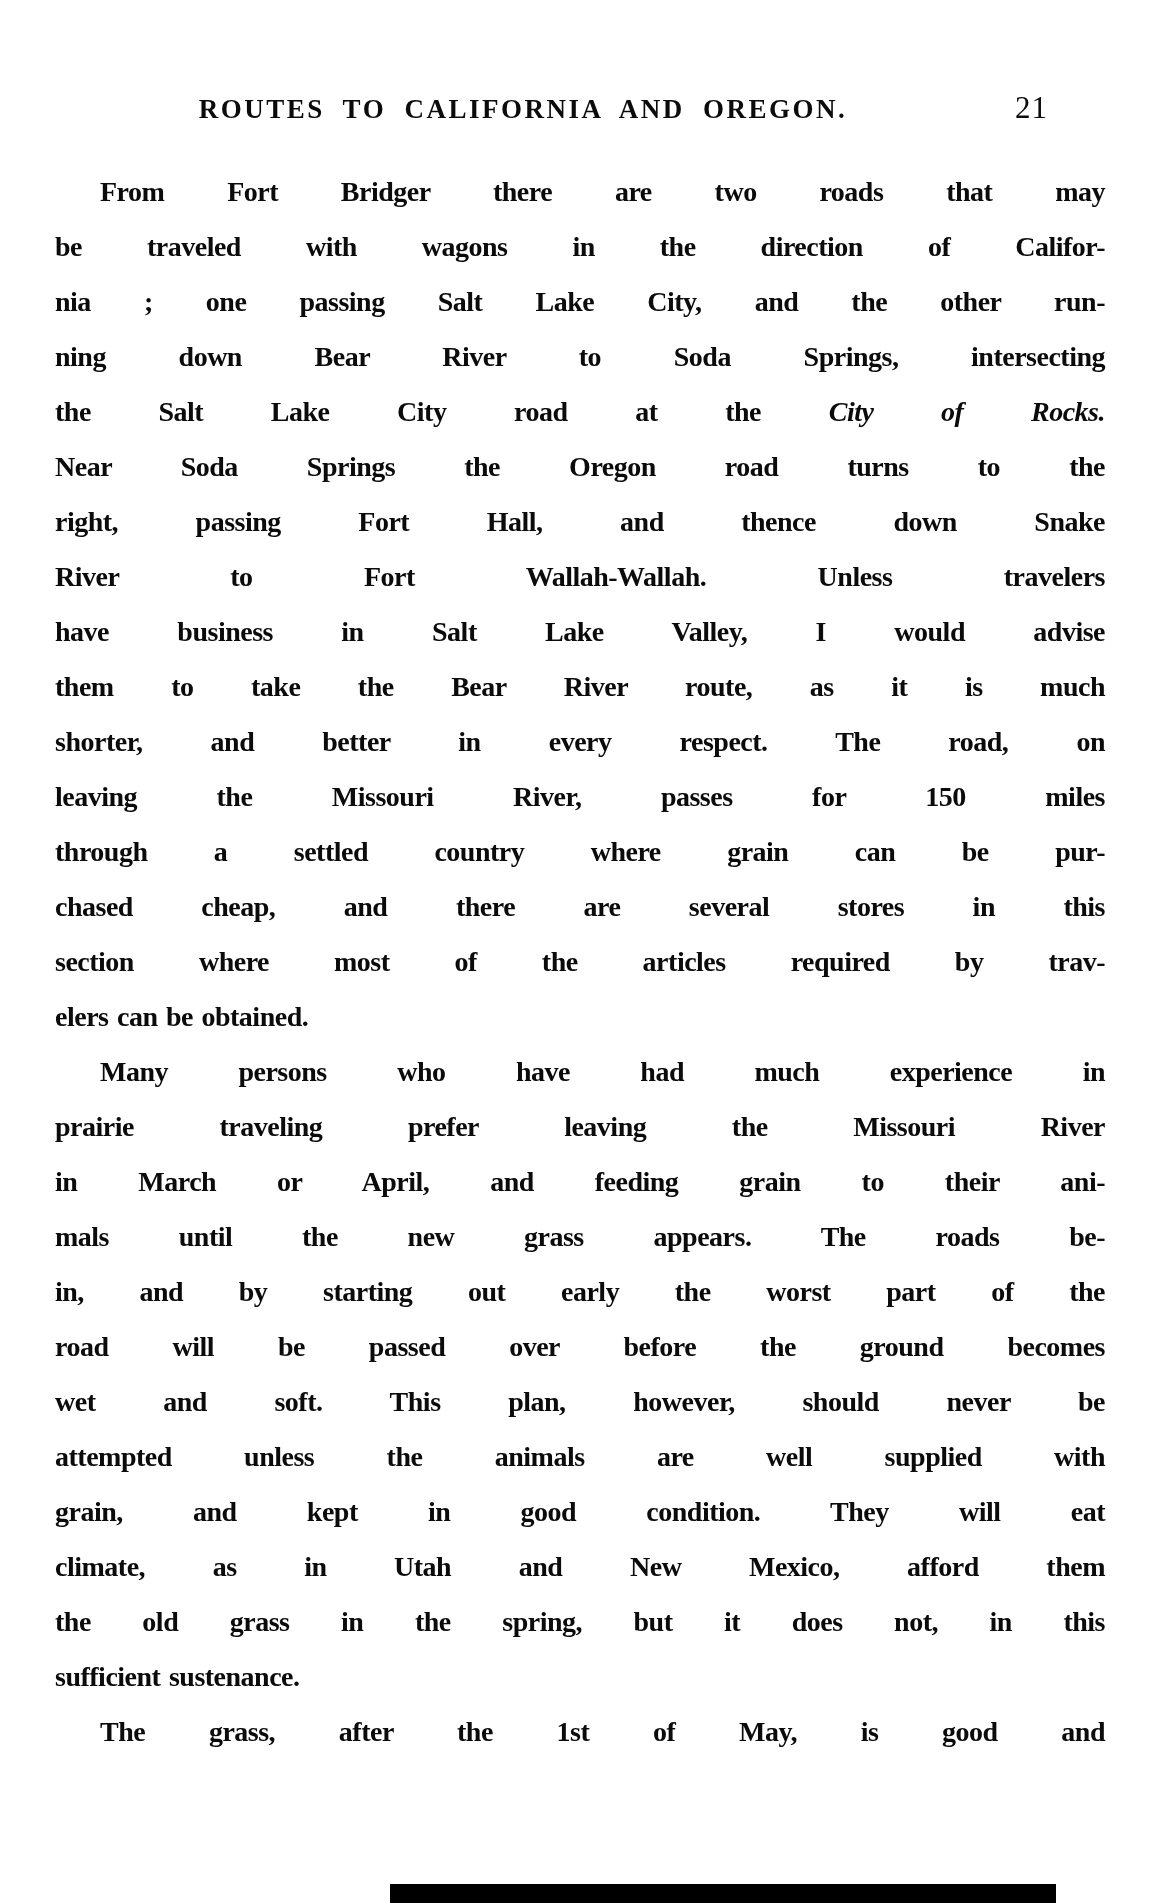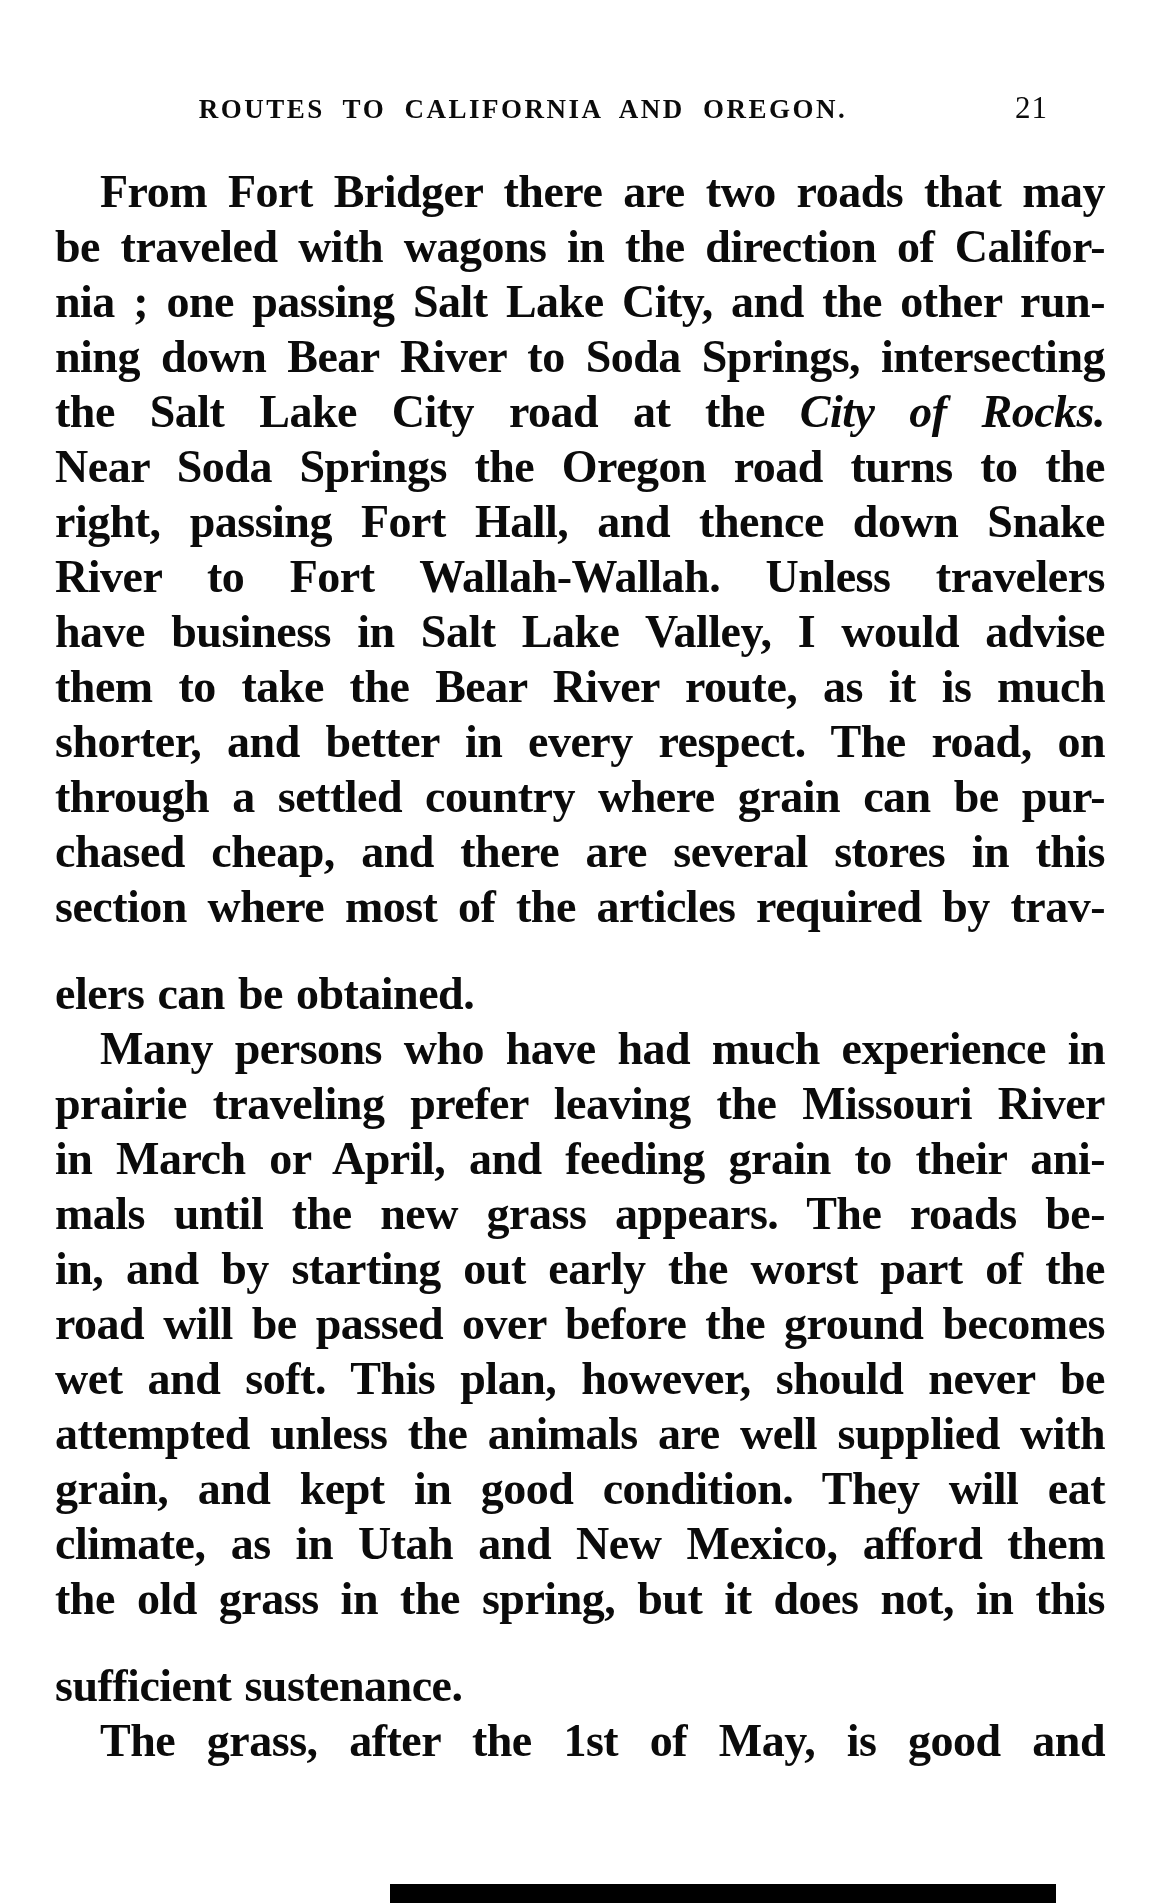--- a/index.html
+++ b/index.html
@@ -40,29 +40,29 @@
     font-size: 31px;
     letter-spacing: 1px;
   }
   .body-text {
     position: absolute;
     top: 164px;
     left: 55px;
     width: 1050px;
   }
   .line {
-    font-size: 46px;
+    font-size: 28px;
     line-height: 55px;
     font-weight: 700;
     letter-spacing: -0.5px;
     word-spacing: 2px;
     text-align: justify;
     text-align-last: justify;
   }
-  .line.last { text-align-last: left; margin-top: 32px; }
+  .line.last { text-align-last: left; }
   .line.indent { text-indent: 45px; }
   .line .italic { font-style: italic; margin-top: 25px; }
   .scan-bar {
     position: absolute;
     left: 390px;
     top: 1884px;
     width: 666px;
     height: 19px;
     background: #000000;
   }
@@ -82,20 +82,21 @@
       <div class="line">be traveled with wagons in the direction of Califor-</div>
       <div class="line">nia ; one passing Salt Lake City, and the other run-</div>
       <div class="line">ning down Bear River to Soda Springs, intersecting</div>
       <div class="line"><span class="">the Salt Lake City road at the </span><span class="italic">City of Rocks.</span></div>
       <div class="line">Near Soda Springs the Oregon road turns to the</div>
       <div class="line">right, passing Fort Hall, and thence down Snake</div>
       <div class="line">River to Fort Wallah-Wallah. Unless travelers</div>
       <div class="line">have business in Salt Lake Valley, I would advise</div>
       <div class="line">them to take the Bear River route, as it is much</div>
       <div class="line">shorter, and better in every respect. The road, on</div>
+      <div class="line">leaving the Missouri River, passes for 150 miles</div>
       <div class="line">through a settled country where grain can be pur-</div>
       <div class="line">chased cheap, and there are several stores in this</div>
       <div class="line">section where most of the articles required by trav-</div>
       <div class="line last">elers can be obtained.</div>
       <div class="line indent">Many persons who have had much experience in</div>
       <div class="line">prairie traveling prefer leaving the Missouri River</div>
       <div class="line">in March or April, and feeding grain to their ani-</div>
       <div class="line">mals until the new grass appears. The roads be-</div>
       <div class="line">in, and by starting out early the worst part of the</div>
       <div class="line">road will be passed over before the ground becomes</div>

